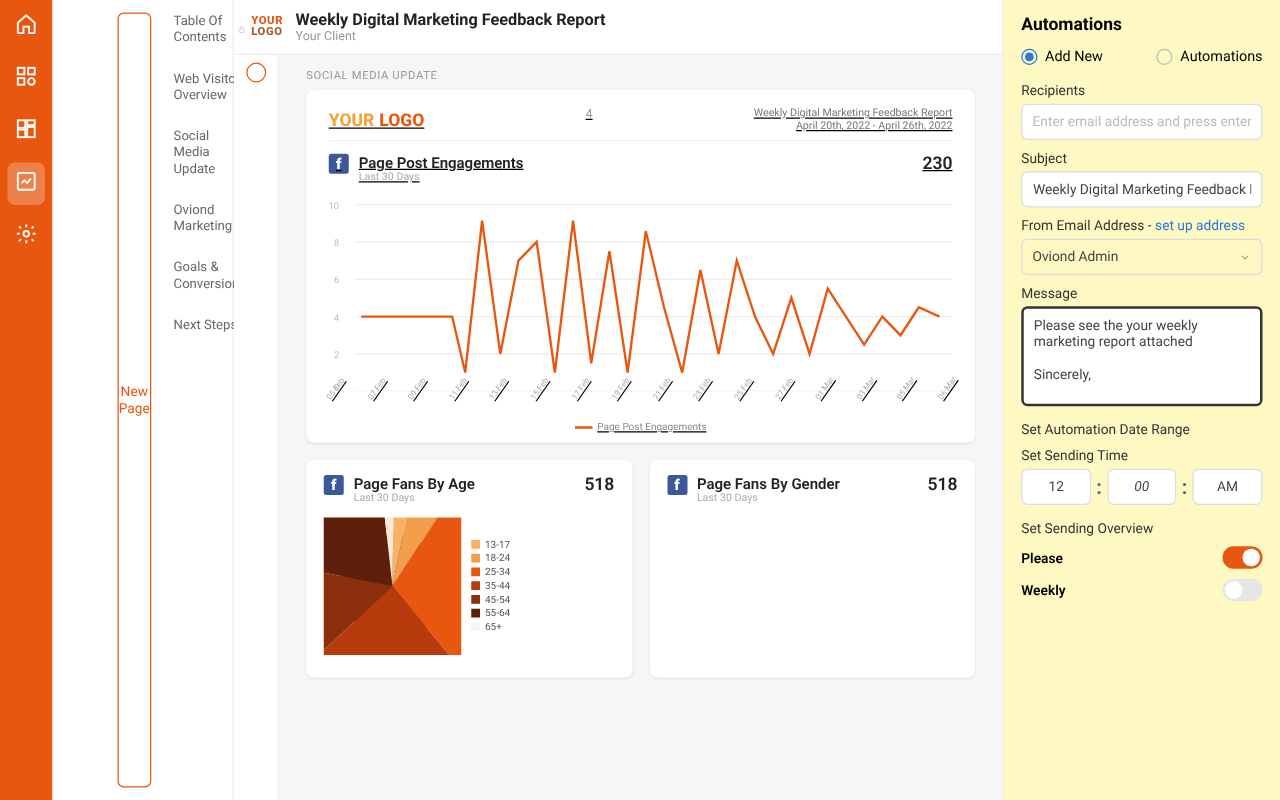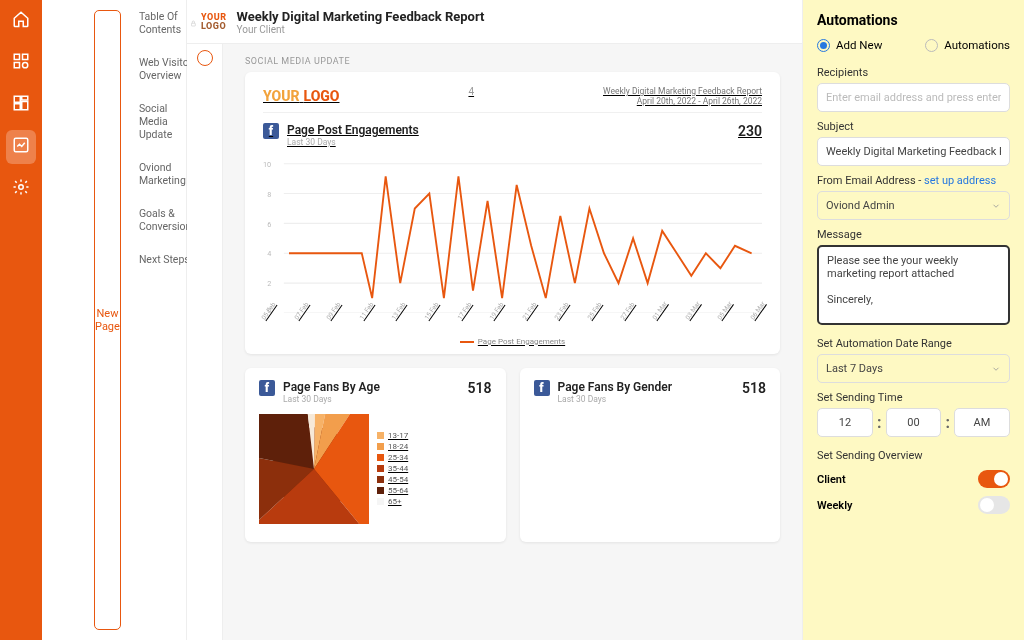--- a/index.html
+++ b/index.html
@@ -37,21 +37,21 @@
 .w-sub { font-size: 8.5px; color: #aaa; }
 .w-val { margin-left: auto; font-size: 14px; font-weight: 600; color: #222; }
 .linechart { height: 160px; position: relative; margin-top: 6px; }
 .linechart svg { width: 100%; height: 100%; }
 .x-labels { display: flex; justify-content: space-between; font-size: 6.5px; color: #aaa; margin-top: 2px; }
 .x-labels span { transform: rotate(-55deg); transform-origin: left; white-space: nowrap; width: 10px; }
 .legend-line { text-align: center; font-size: 8px; color: #888; margin-top: 14px; }
 .legend-line::before { content: ""; display: inline-block; width: 14px; height: 2px; background: #e8570f; vertical-align: middle; margin-right: 4px; }
 .pies { display: flex; gap: 14px; margin-top: 14px; }
 .pie-card { flex: 1; background: #fff; border-radius: 6px; padding: 12px 14px 18px; box-shadow: 0 1px 3px rgba(0,0,0,.08); }
-.pie-body { display: flex; align-items: center; margin-top: 10px; text-decoration: underline; }
+.pie-body { display: flex; align-items: center; margin-top: 10px; }
 .pie-svg { width: 110px; height: 110px; }
 .pie-legend { font-size: 8px; color: #555; margin-left: 8px; }
 .pie-legend div { display: flex; align-items: center; gap: 4px; margin-bottom: 2px; }
 .sw { width: 7px; height: 7px; }
 .panel { width: 222px; background: #fef9c3; border-left: 1px solid #eee; padding: 12px 14px; overflow: auto; }
 .panel h3 { font-size: 14px; font-weight: 700; margin-bottom: 10px; }
 .radio-row { display: flex; align-items: center; justify-content: space-between; margin-bottom: 14px; }
 .radio { display: flex; align-items: center; gap: 6px; font-size: 11.5px; }
 .radio .dot { width: 13px; height: 13px; border: 1.5px solid #2678e0; border-radius: 50%; display: flex; align-items: center; justify-content: center; }
 .radio .dot.filled::after { content: ""; width: 7px; height: 7px; background: #2678e0; border-radius: 50%; }
@@ -279,36 +279,30 @@
       <span>Oviond Admin</span>
       <svg class="chev" viewBox="0 0 24 24" fill="none" stroke="#999" stroke-width="2">
         <path d="M6 9l6 6 6-6"></path>
       </svg>
     </div>
   <div class="fld-label">Message</div>
   <textarea class="fld msg" style="">Please see the your weekly marketing report attached
 
 Sincerely,</textarea>
   <div class="fld-label">Set Automation Date Range</div>
-  <div class="fld select">
-      <span>Last 7 Days</span>
-      <svg class="chev" viewBox="0 0 24 24" fill="none" stroke="#999" stroke-width="2">
-        <path d="M6 9l6 6 6-6"></path>
-      </svg>
-    </div>
   <div class="fld-label">Set Sending Time</div>
   <div class="time-row">
     <input class="fld" style="flex: 1 1 0%;" value="12">
       <span class="colon">:</span>
-    <input class="fld" style="flex: 1 1 0%;" value="00">
+    <input class="fld" style="flex: 1 1 0%; font-style: italic;" value="00">
       <span class="colon">:</span>
     <input class="fld" style="flex: 1 1 0%;" value="AM">
   </div>
   <div class="fld-label" style="margin-top:12px">Set Sending Overview</div>
   <div class="freq-row">
-      <span>Client</span>
+      <span>Please</span>
       <div class="toggle on"></div>
     </div>
   <div class="freq-row">
       <span>Weekly</span>
       <div class="toggle off"></div>
     </div>
 </div>
 
 </body></html>

